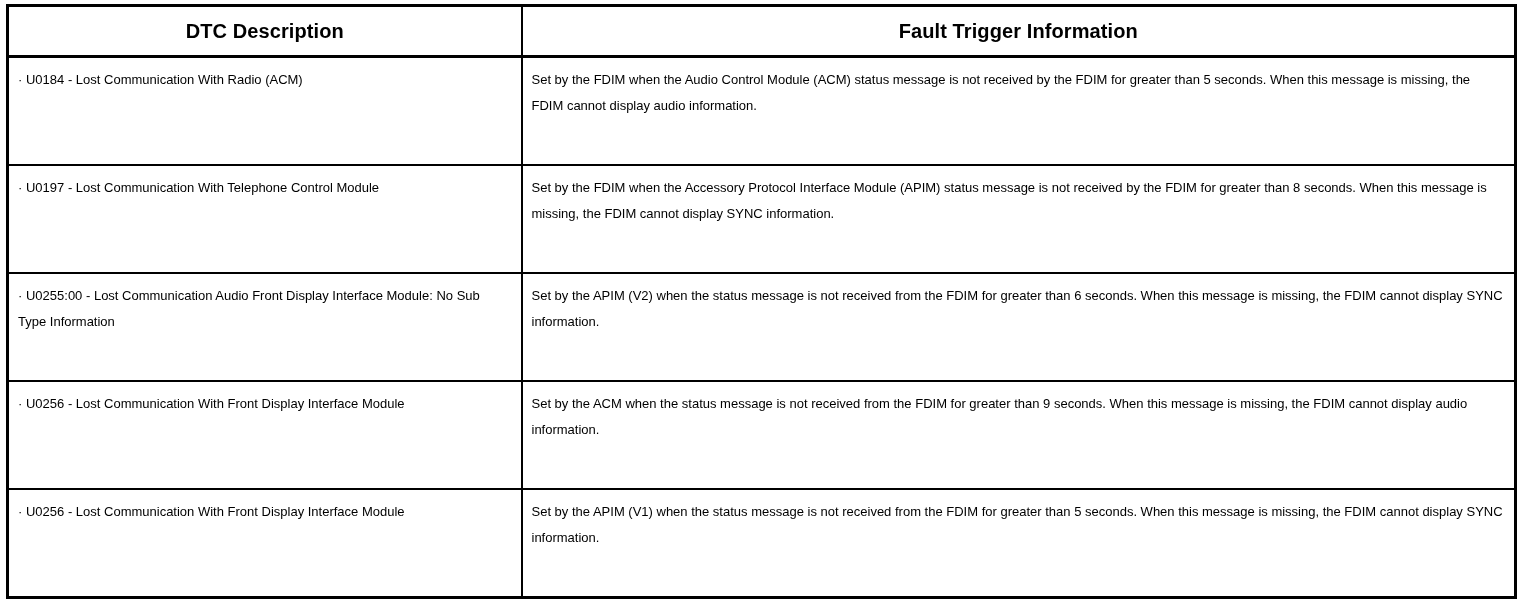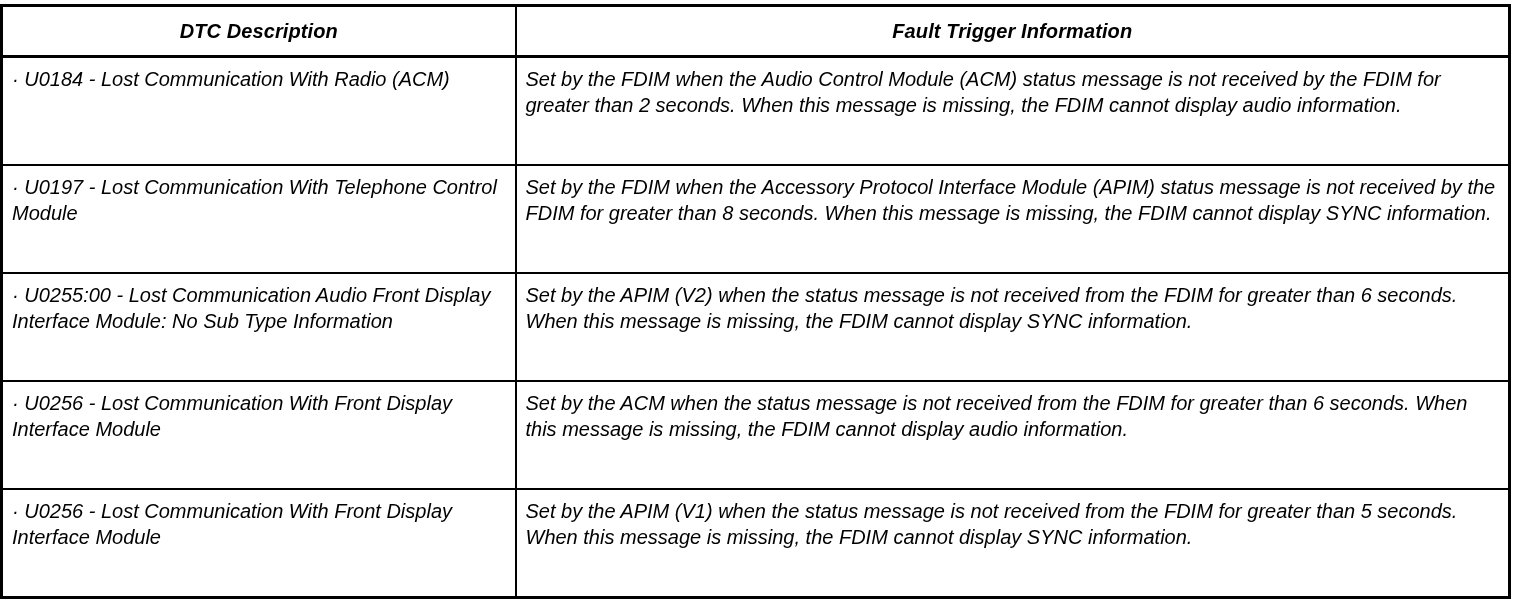--- a/index.html
+++ b/index.html
@@ -11,23 +11,22 @@
     width: 1520px;
     height: 600px;
     overflow: hidden;
     font-family: "Liberation Sans", sans-serif;
     color: #000000;
   }
   .sheet {
     width: 1520px;
     height: 435px;
     box-sizing: border-box;
-    padding: 4px 6px 0 0;
+    padding: 4px 6px 0 6px;
     background: #ffffff;
-    font-style: italic;
   }
   table.dtc-table {
     width: 1508px;
     border-collapse: collapse;
     table-layout: fixed;
     border: 3px solid #000000;
     background: #ffffff;
   }
   col.col-desc { width: 514px; }
   col.col-cond { width: 994px; }
@@ -42,21 +41,21 @@
     border-bottom: 3px solid #000000;
     text-align: center;
     vertical-align: middle;
     font-size: 20px;
     font-weight: bold;
     height: 44px;
     padding: 2px 6px;
     letter-spacing: 0.1px;
   }
   table.dtc-table tbody td {
-    font-size: 20px;
+    font-size: 13px;
     line-height: 25.5px;
     padding: 9px 10px 9px 9px;
     height: 88px;
   }
   td.cell-desc {
     border-right: 2px solid #000000;
   }
   td.cell-cond {
     padding-left: 12px;
     padding-right: 14px;
@@ -79,33 +78,33 @@
     </colgroup>
     <thead>
       <tr>
         <th>DTC Description</th>
         <th>Fault Trigger Information</th>
       </tr>
     </thead>
     <tbody>
       <tr>
         <td class="cell-desc"><span class="bullet">·</span>&nbsp;<span class="desc-text">U0184 - Lost Communication With Radio (ACM)</span></td>
-        <td class="cell-cond">Set by the FDIM when the Audio Control Module (ACM) status message is not received by the FDIM for greater than 2 seconds. When this message is missing, the FDIM cannot display audio information.</td>
+        <td class="cell-cond">Set by the FDIM when the Audio Control Module (ACM) status message is not received by the FDIM for greater than 5 seconds. When this message is missing, the FDIM cannot display audio information.</td>
       </tr>
       <tr>
         <td class="cell-desc"><span class="bullet">·</span>&nbsp;<span class="desc-text">U0197 - Lost Communication With Telephone Control Module</span></td>
         <td class="cell-cond">Set by the FDIM when the Accessory Protocol Interface Module (APIM) status message is not received by the FDIM for greater than 8 seconds. When this message is missing, the FDIM cannot display SYNC information.</td>
       </tr>
       <tr>
         <td class="cell-desc"><span class="bullet">·</span>&nbsp;<span class="desc-text">U0255:00 - Lost Communication Audio Front Display Interface Module: No Sub Type Information</span></td>
         <td class="cell-cond">Set by the APIM (V2) when the status message is not received from the FDIM for greater than 6 seconds. When this message is missing, the FDIM cannot display SYNC information.</td>
       </tr>
       <tr>
         <td class="cell-desc"><span class="bullet">·</span>&nbsp;<span class="desc-text">U0256 - Lost Communication With Front Display Interface Module</span></td>
-        <td class="cell-cond">Set by the ACM when the status message is not received from the FDIM for greater than 6 seconds. When this message is missing, the FDIM cannot display audio information.</td>
+        <td class="cell-cond">Set by the ACM when the status message is not received from the FDIM for greater than 9 seconds. When this message is missing, the FDIM cannot display audio information.</td>
       </tr>
       <tr>
         <td class="cell-desc"><span class="bullet">·</span>&nbsp;<span class="desc-text">U0256 - Lost Communication With Front Display Interface Module</span></td>
         <td class="cell-cond">Set by the APIM (V1) when the status message is not received from the FDIM for greater than 5 seconds. When this message is missing, the FDIM cannot display SYNC information.</td>
       </tr>
     </tbody>
   </table>
 </div>
 
 </body></html>

